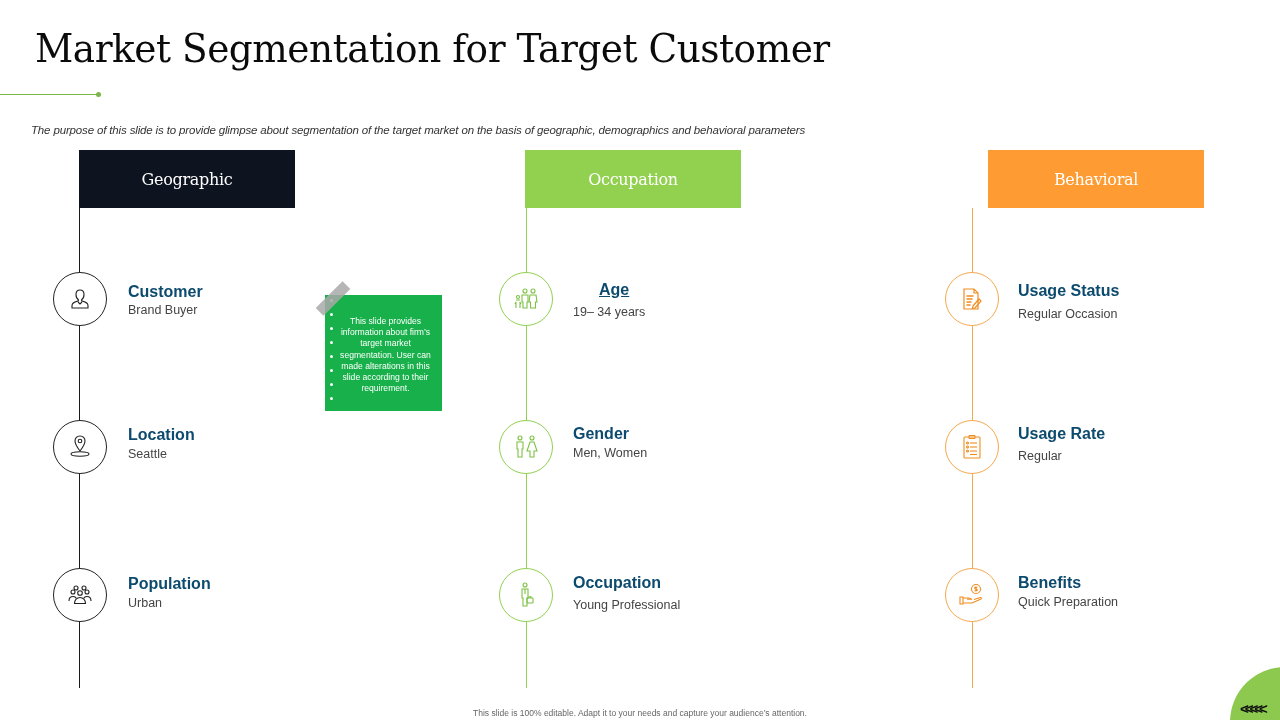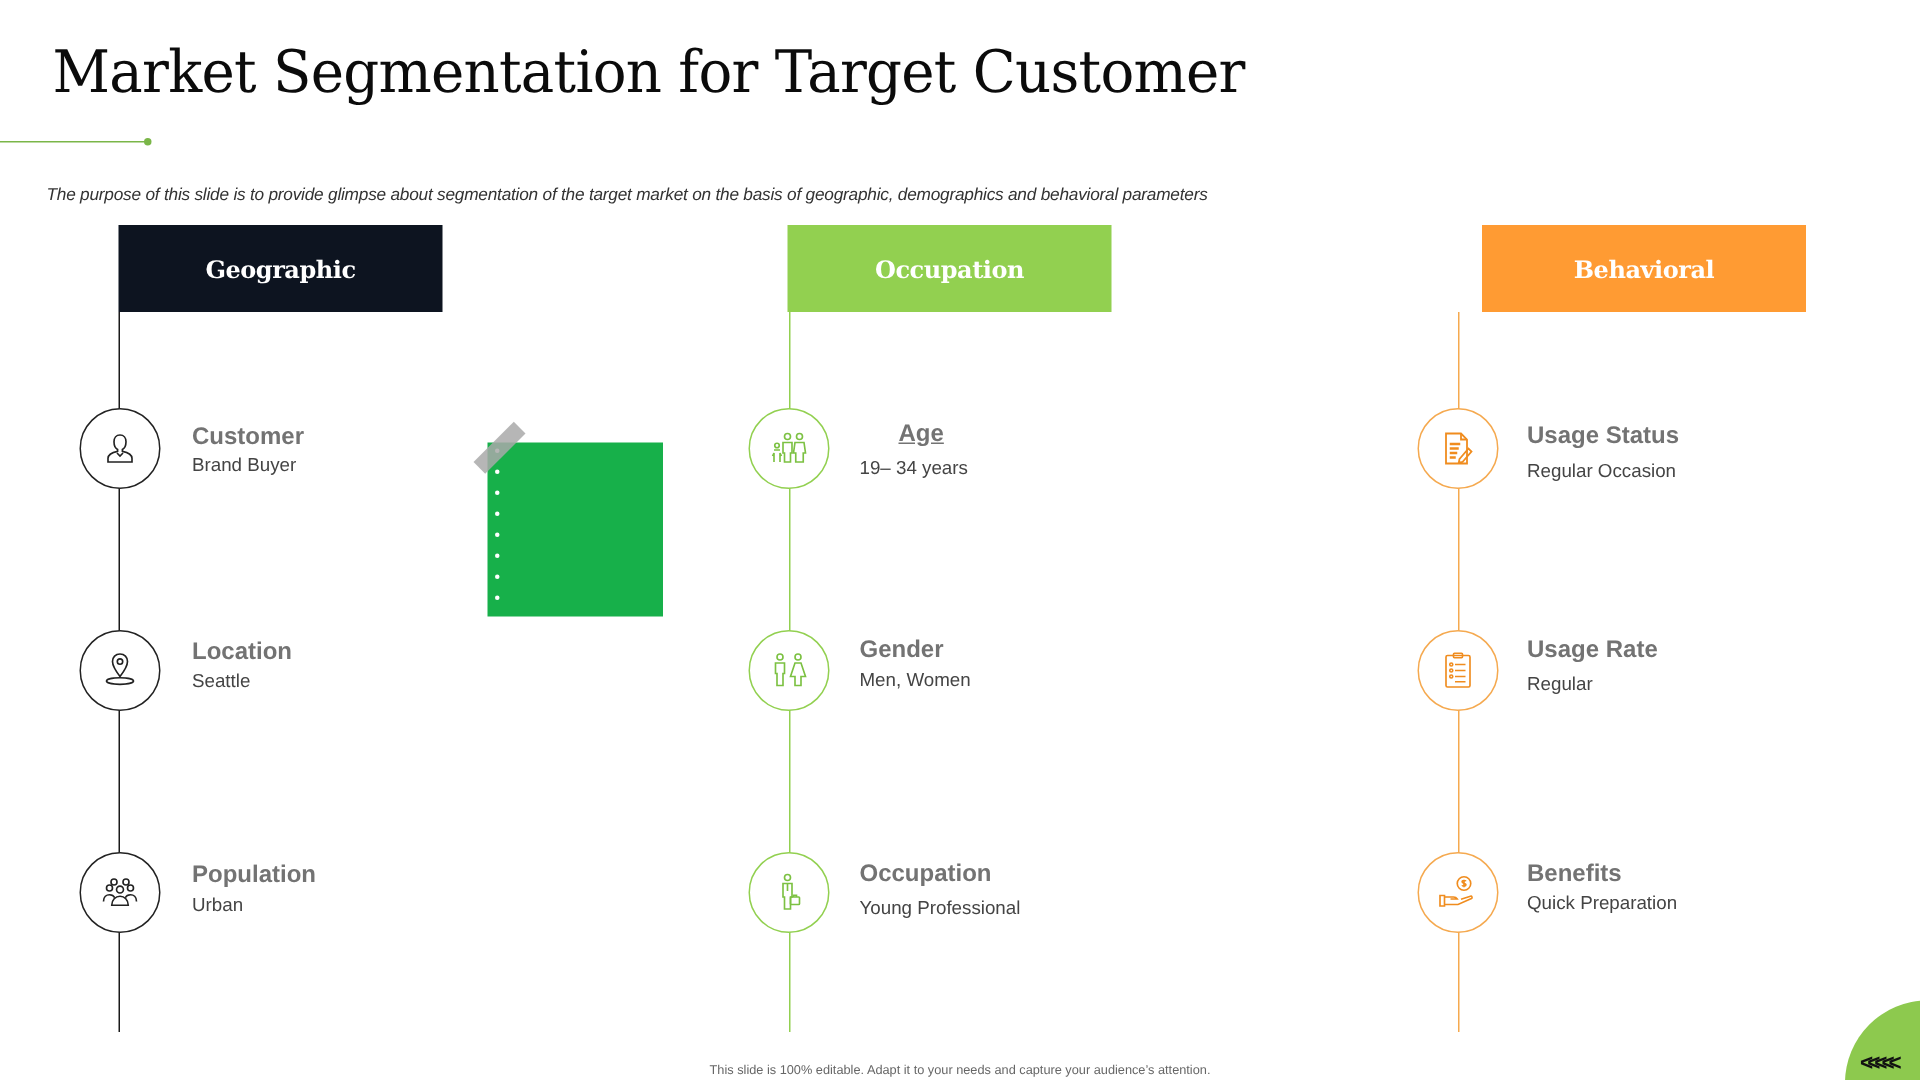--- a/index.html
+++ b/index.html
@@ -21,32 +21,32 @@
   .accent-line {
     position: absolute; left: 0; top: 94px; width: 100px; height: 1px; background: #7ab648;
   }
   .accent-dot {
     position: absolute; left: 96px; top: 92px; width: 5px; height: 5px; border-radius: 50%; background: #7ab648;
   }
 
   .col-header {
     position: absolute; top: 150px; width: 216px; height: 58px;
     display: flex; align-items: center; justify-content: center;
-    font-family: "DejaVu Serif", serif; font-weight: bold; font-size: 16px; color: #ffffff;
+    font-family: "DejaVu Serif", serif; font-weight: normal; font-size: 16px; color: #ffffff;
     letter-spacing: -0.3px;
   }
   .vline { position: absolute; top: 208px; width: 1px; height: 480px; }
 
   .node {
     position: absolute; width: 54px; height: 54px; border-radius: 50%;
     background: #fff; display: flex; align-items: center; justify-content: center;
   }
   .node svg { width: 30px; height: 30px; }
 
-  .item-title { position: absolute; font-weight: bold; font-size: 16px; color: #737373; white-space: nowrap; }
+  .item-title { position: absolute; font-weight: bold; font-size: 16px; color: #0c4a6e; white-space: nowrap; }
   .item-sub { position: absolute; font-size: 12.5px; color: #444; white-space: nowrap; }
 
   .sticky {
     position: absolute; left: 325px; top: 295px; width: 117px; height: 116px;
     background: #17b04a; color: #fff; font-size: 8.6px; line-height: 11.2px;
     text-align: center; padding: 21px 8px 0 12px;
   }
   .sticky .holes { position: absolute; left: 5px; top: 4px; width: 4px; height: 108px; }
   .sticky .holes span { display: block; width: 3px; height: 3px; border-radius: 50%; background: #fff; margin-bottom: 11px; }
   .tape {
@@ -116,20 +116,21 @@
   <div class="holes">
     <span></span>
       <span></span>
       <span></span>
       <span></span>
       <span></span>
       <span></span>
       <span></span>
       <span></span>
   </div>
+  <span>This slide provides information about firm’s  target market segmentation. User can made alterations in this slide according to their requirement.</span>
 </div>
 <div class="tape"></div>
 
 <div class="col-header" style="left:525px; background:#92d050;">Occupation</div>
 <div class="vline" style="left:526px; background:#92d050;"></div>
 
 <div class="node" style="left:499px; top:272px; border:1.2px solid #92d050;">
   <svg viewBox="0 0 30 30" fill="none" stroke="#7cc142" stroke-width="1.1">
     <circle cx="7" cy="13" r="1.5"></circle>
       <path d="M5 24v-6l-1 2M9 24v-6l1 2M5 16h4"></path>

